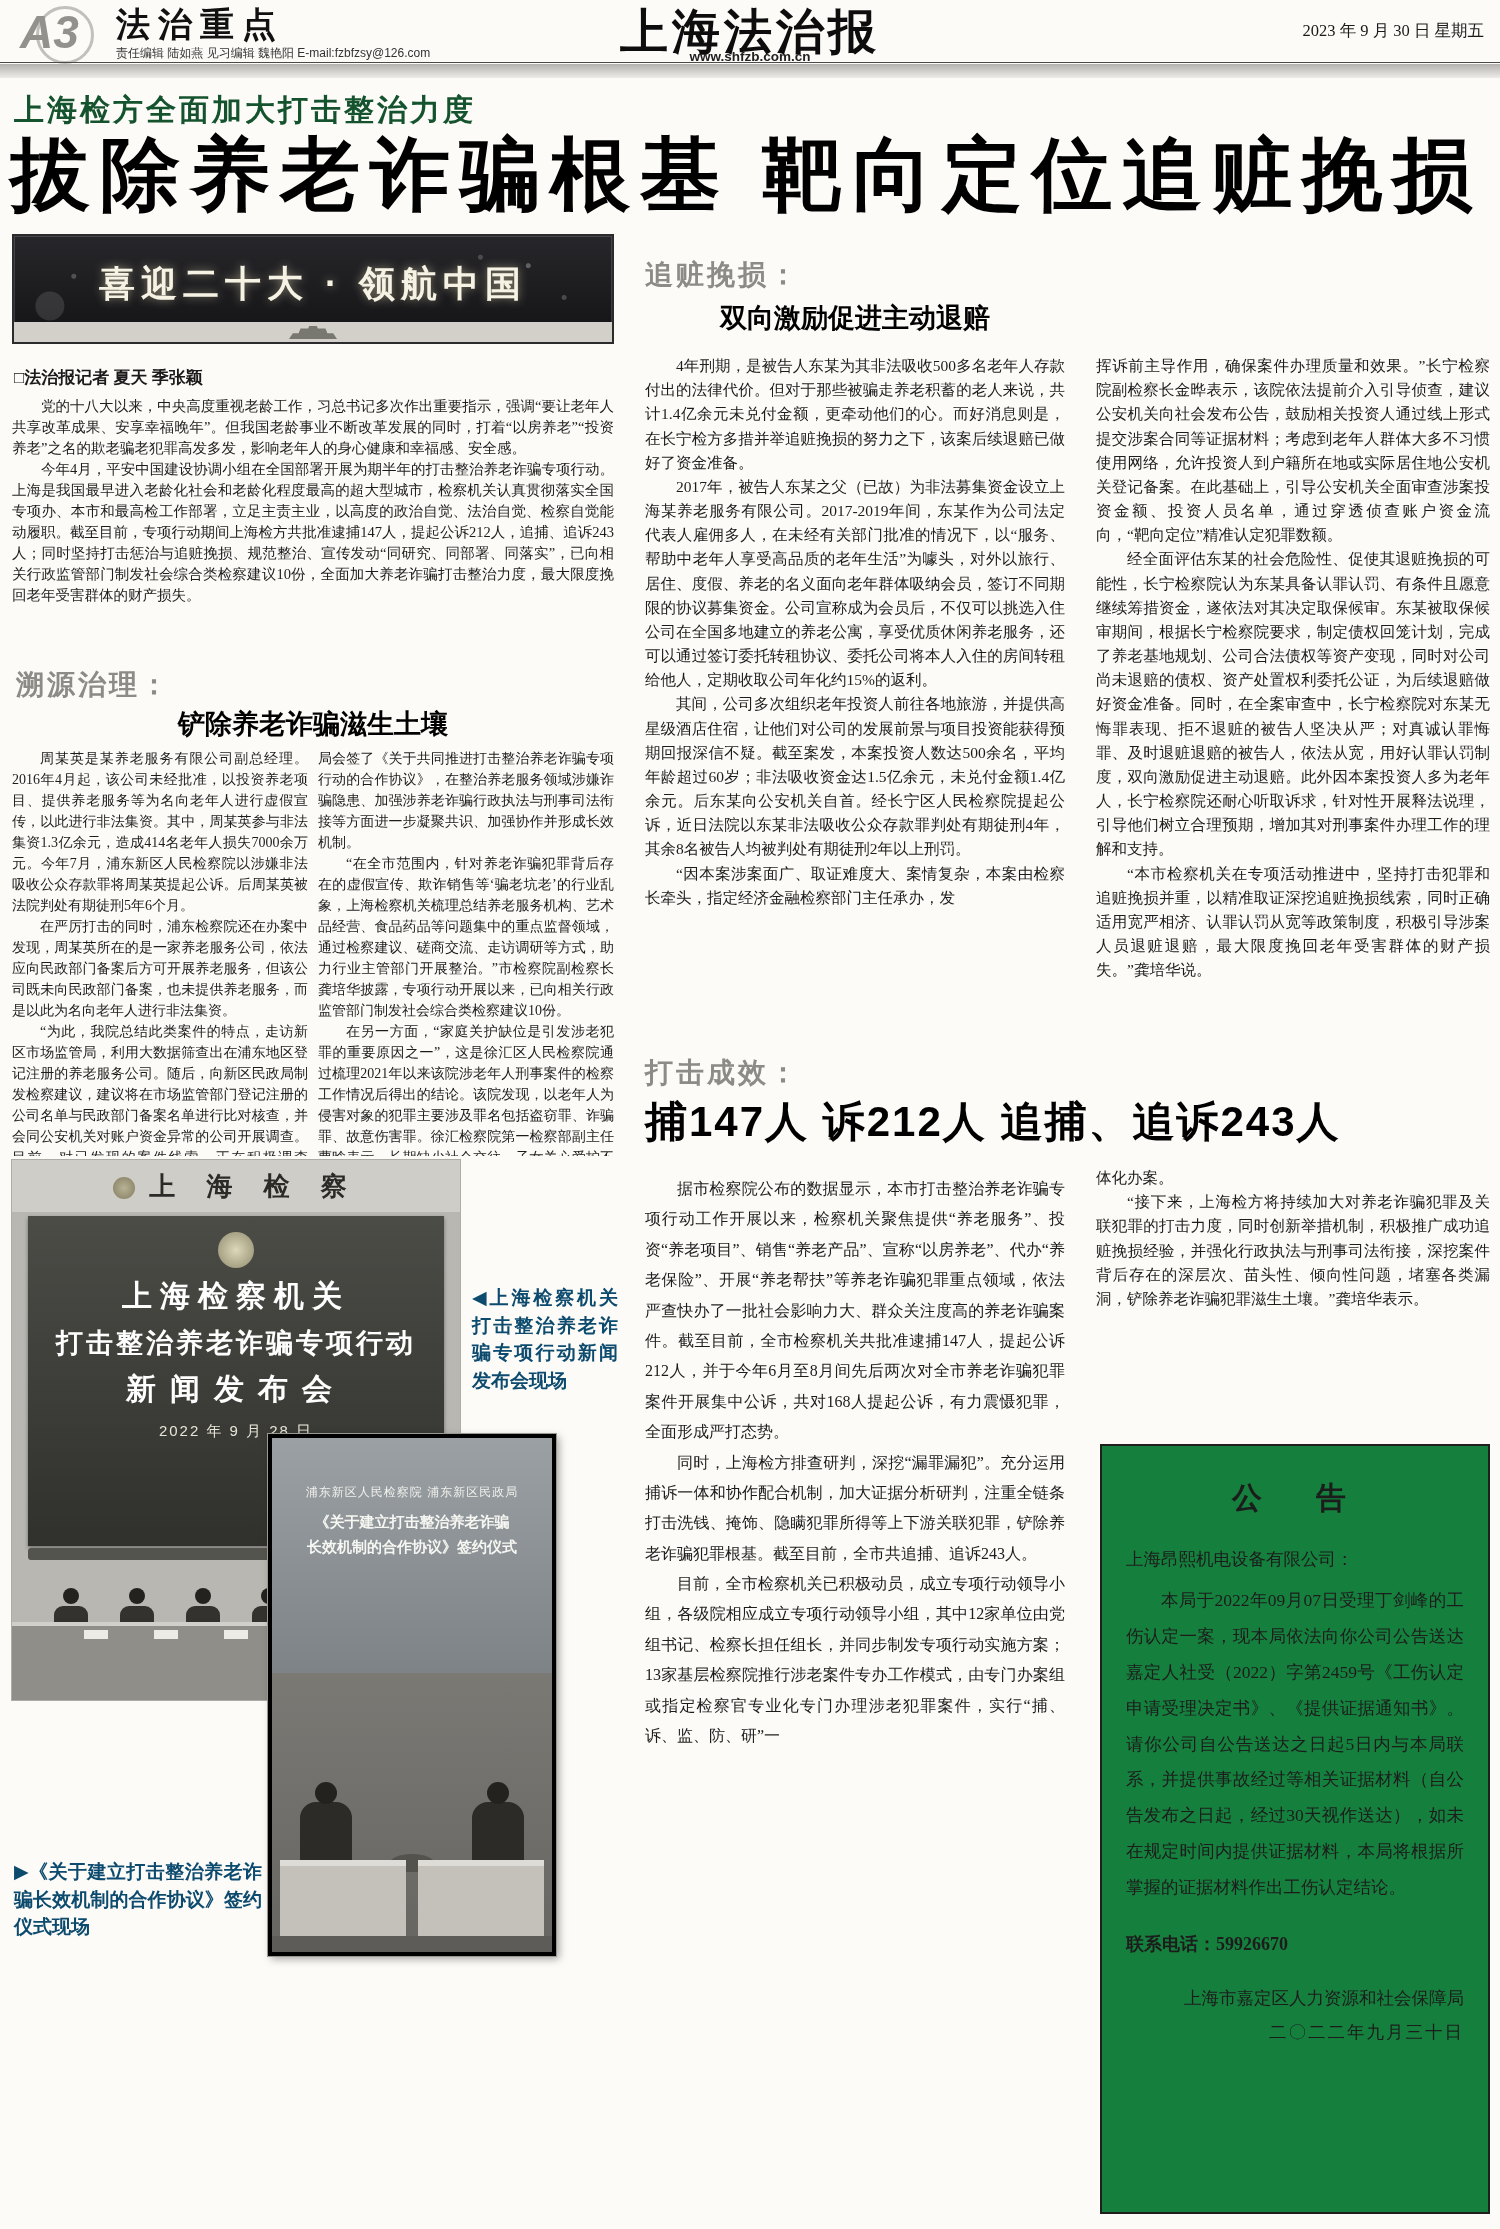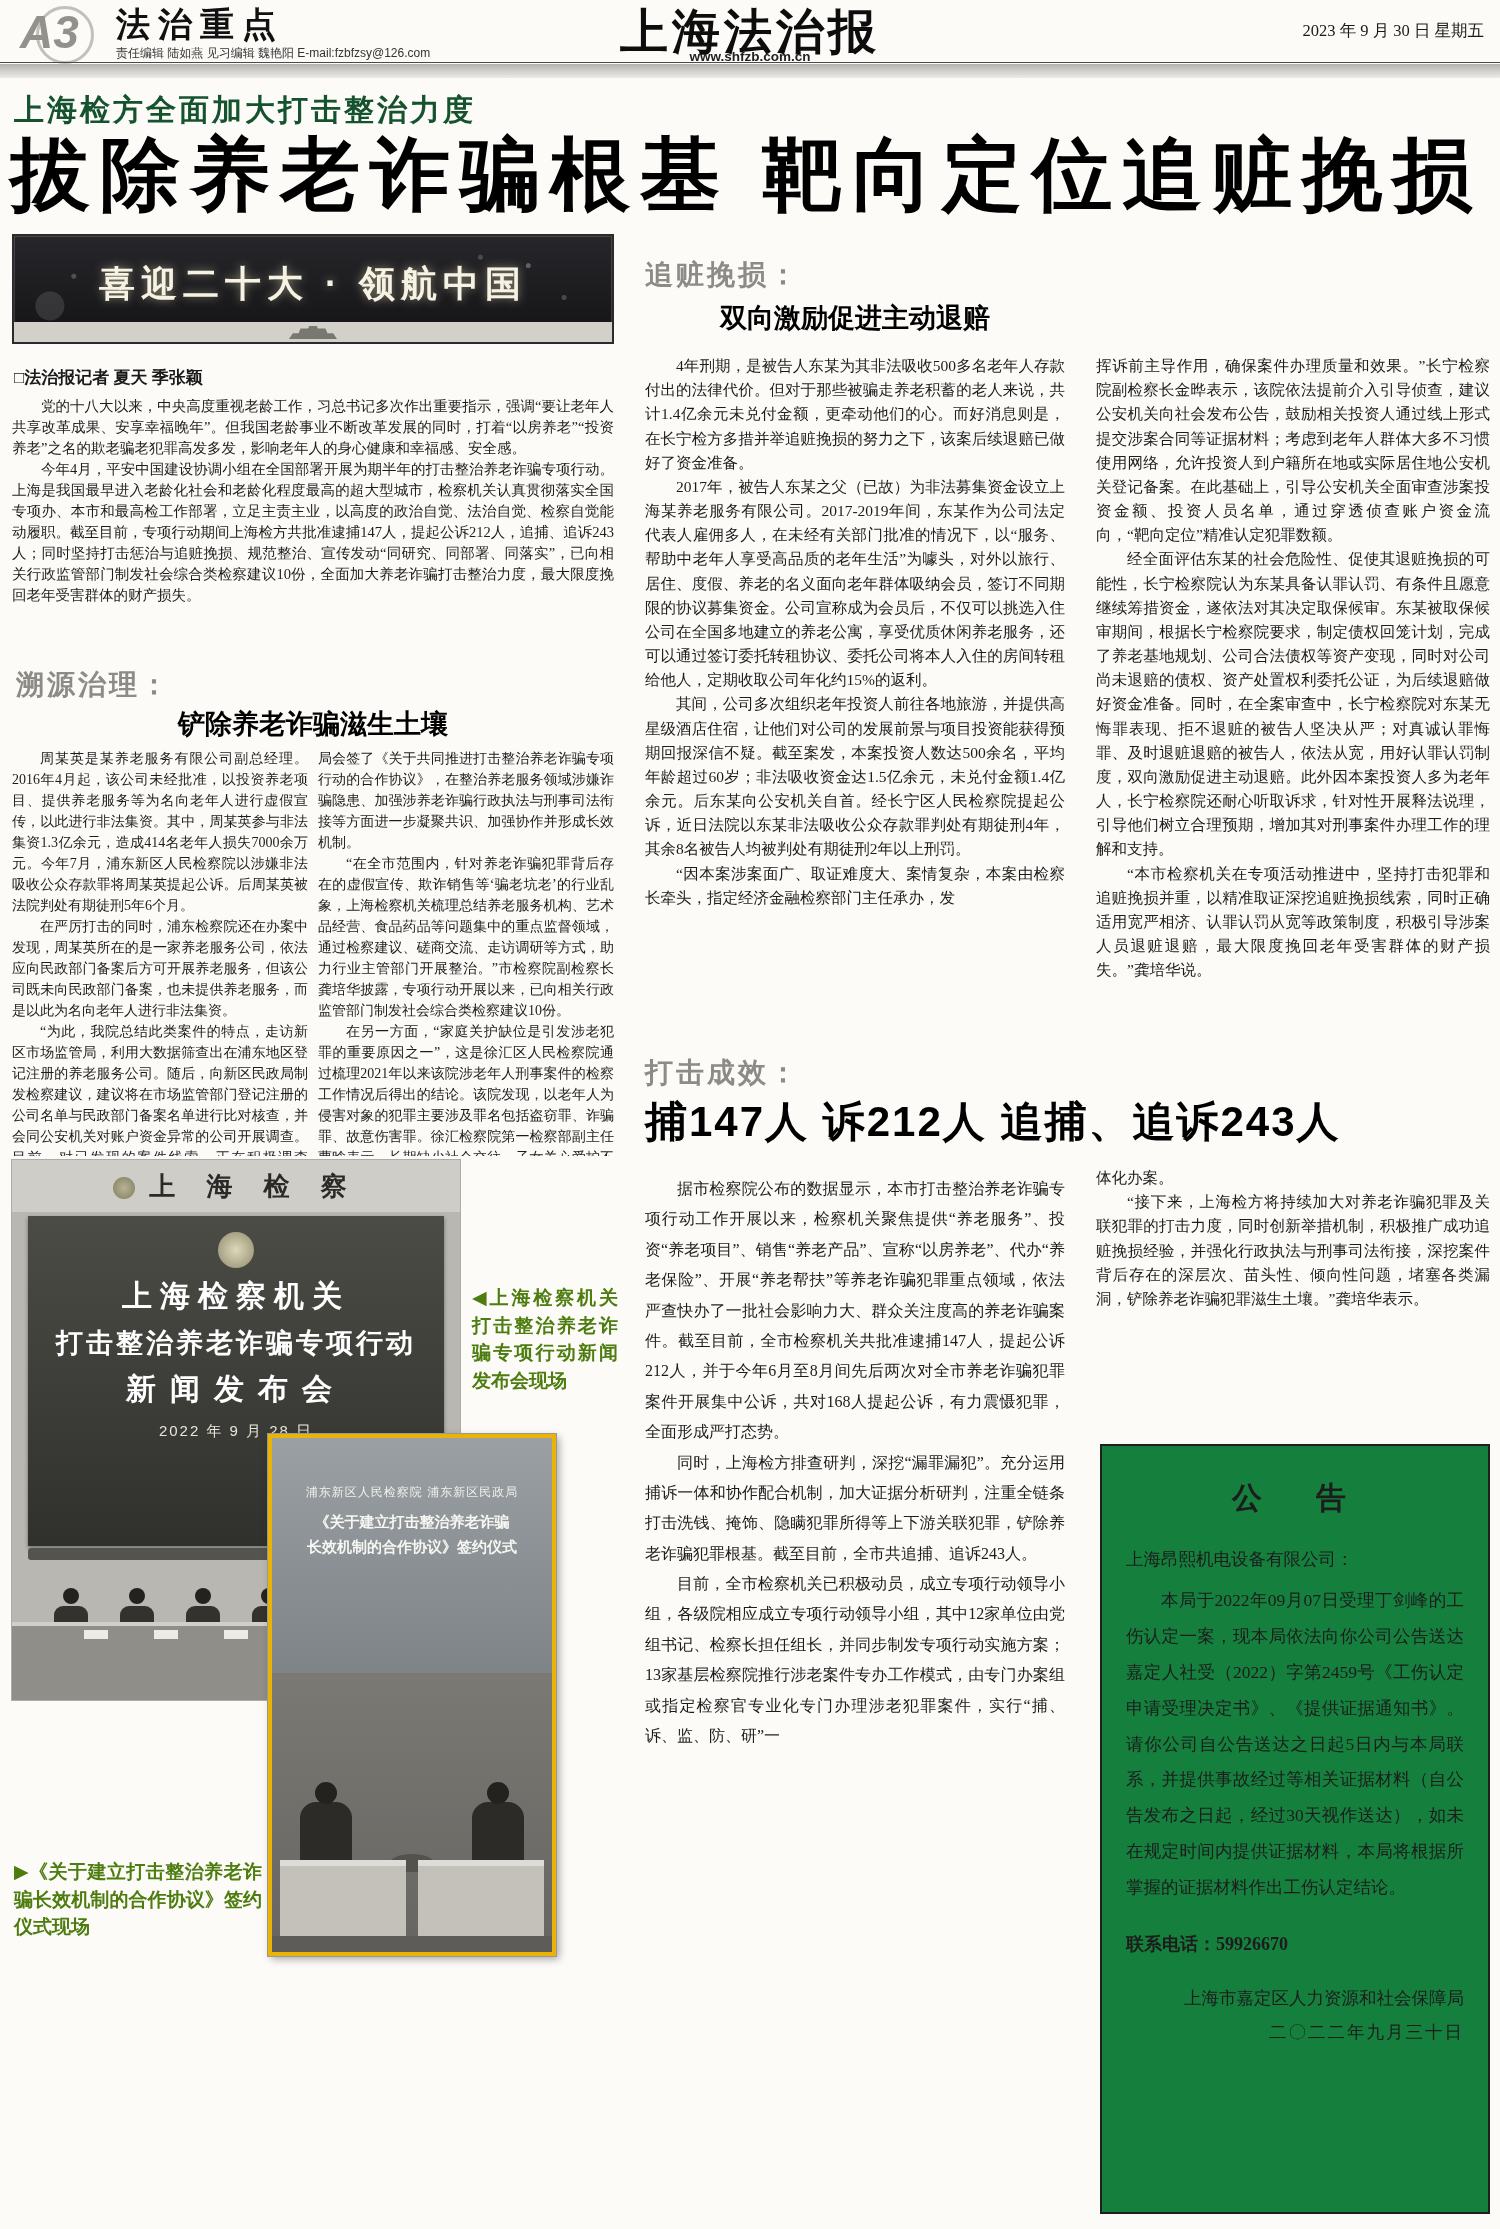--- a/index.html
+++ b/index.html
@@ -88,26 +88,26 @@
   .p1-l4{color:#e9e6d8;font-size:15px;margin-top:12px;letter-spacing:2px;}
   .p1-plants{position:absolute;top:388px;left:16px;right:16px;height:12px;background:#54544e;border-radius:3px;}
   .p1-people{position:absolute;bottom:74px;left:0;right:0;display:flex;justify-content:center;gap:26px;}
   .fig{display:inline-block;width:40px;text-align:center;}
   .fig-head{display:block;width:16px;height:16px;border-radius:50%;background:#23221f;margin:0 auto;}
   .fig-body{display:block;width:34px;height:20px;border-radius:9px 9px 0 0;background:#34322f;margin:2px auto 0;}
   .p1-table{position:absolute;bottom:0;left:0;right:0;height:74px;background:#908e89;border-top:4px solid #d1cfc9;}
   .p1-cards{position:absolute;top:4px;left:0;right:0;display:flex;justify-content:center;gap:46px;}
   .p1-card{width:24px;height:9px;background:#edebe5;}
 
-  .caption{font-size:19px;font-weight:bold;line-height:1.45;color:#4d7c0f;text-align:justify;}
+  .caption{font-size:19px;font-weight:bold;line-height:1.45;color:#0c4a6e;text-align:justify;}
   .cap1{position:absolute;top:1284px;left:472px;width:146px;}
   .cap2{position:absolute;top:1858px;left:14px;width:248px;}
 
   .photo2{position:absolute;top:1434px;left:268px;width:288px;height:522px;box-sizing:border-box;
-        border:4px solid #eab308;box-shadow:0 0 0 1px #9a988f,3px 3px 8px rgba(0,0,0,.35);
+        border:4px solid #000000;box-shadow:0 0 0 1px #9a988f,3px 3px 8px rgba(0,0,0,.35);
         background:#807e79;overflow:hidden;}
   .p2-screen{position:absolute;top:0;left:0;right:0;height:235px;text-align:center;
         background:linear-gradient(#9aa0a3,#7d8386);padding-top:46px;box-sizing:border-box;}
   .p2-s1{color:#f1f1ed;font-size:12px;letter-spacing:1px;}
   .p2-s2{color:#f6f6f2;font-size:15px;font-weight:bold;margin-top:12px;}
   .p2-s3{color:#f6f6f2;font-size:15px;font-weight:bold;margin-top:6px;}
   .p2-scene{position:absolute;top:235px;left:0;right:0;bottom:0;background:linear-gradient(#7b7974,#676561);}
   .p2-person{position:absolute;width:52px;height:64px;border-radius:16px 16px 0 0;background:#2c2b28;bottom:86px;}
   .p2-person::before{content:"";position:absolute;top:-20px;left:15px;width:22px;height:22px;border-radius:50%;background:#23221f;}
   .p2-person.left{left:28px;} .p2-person.right{right:28px;}

